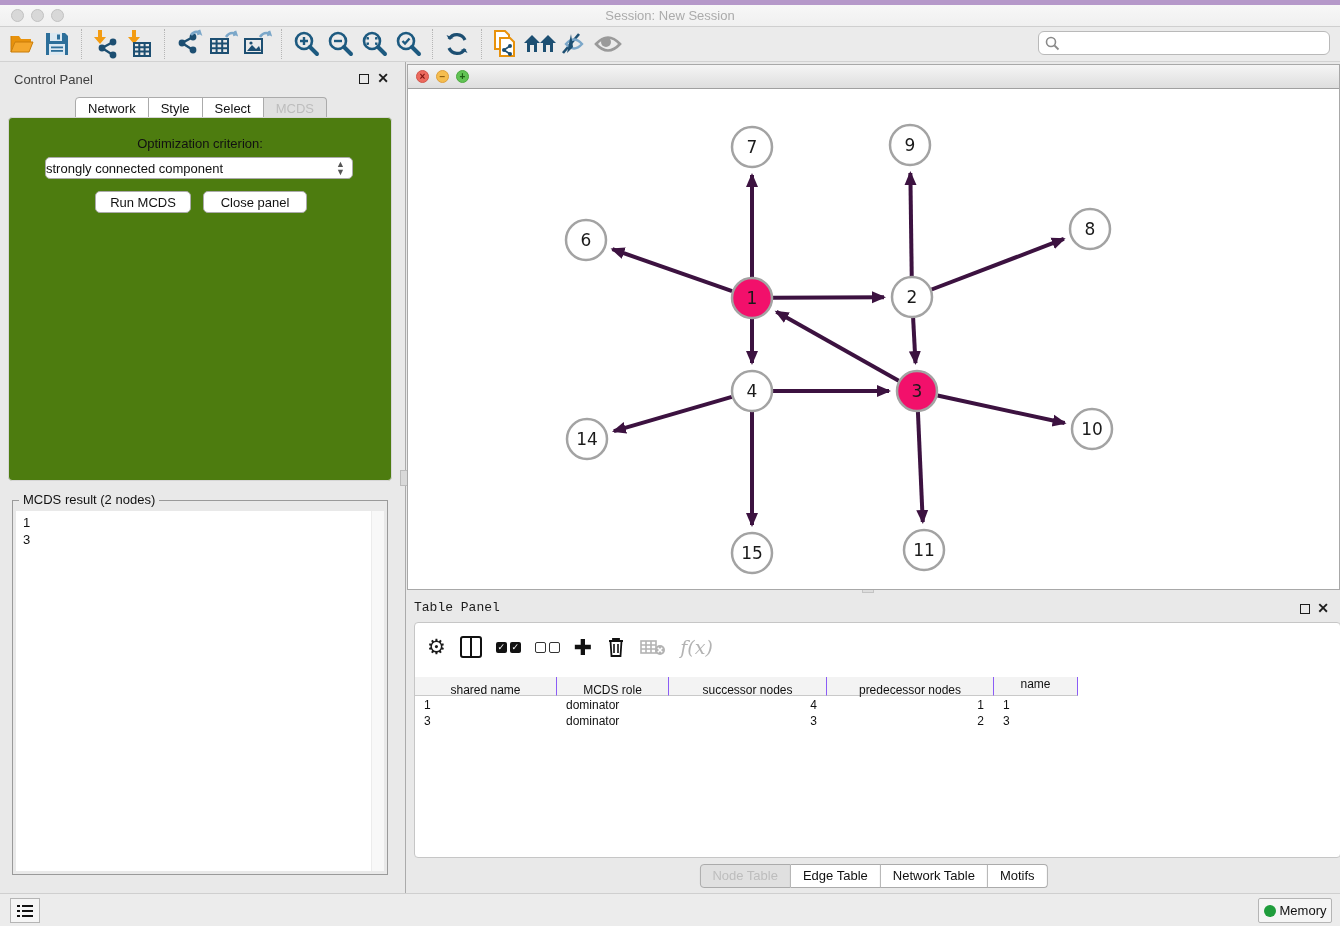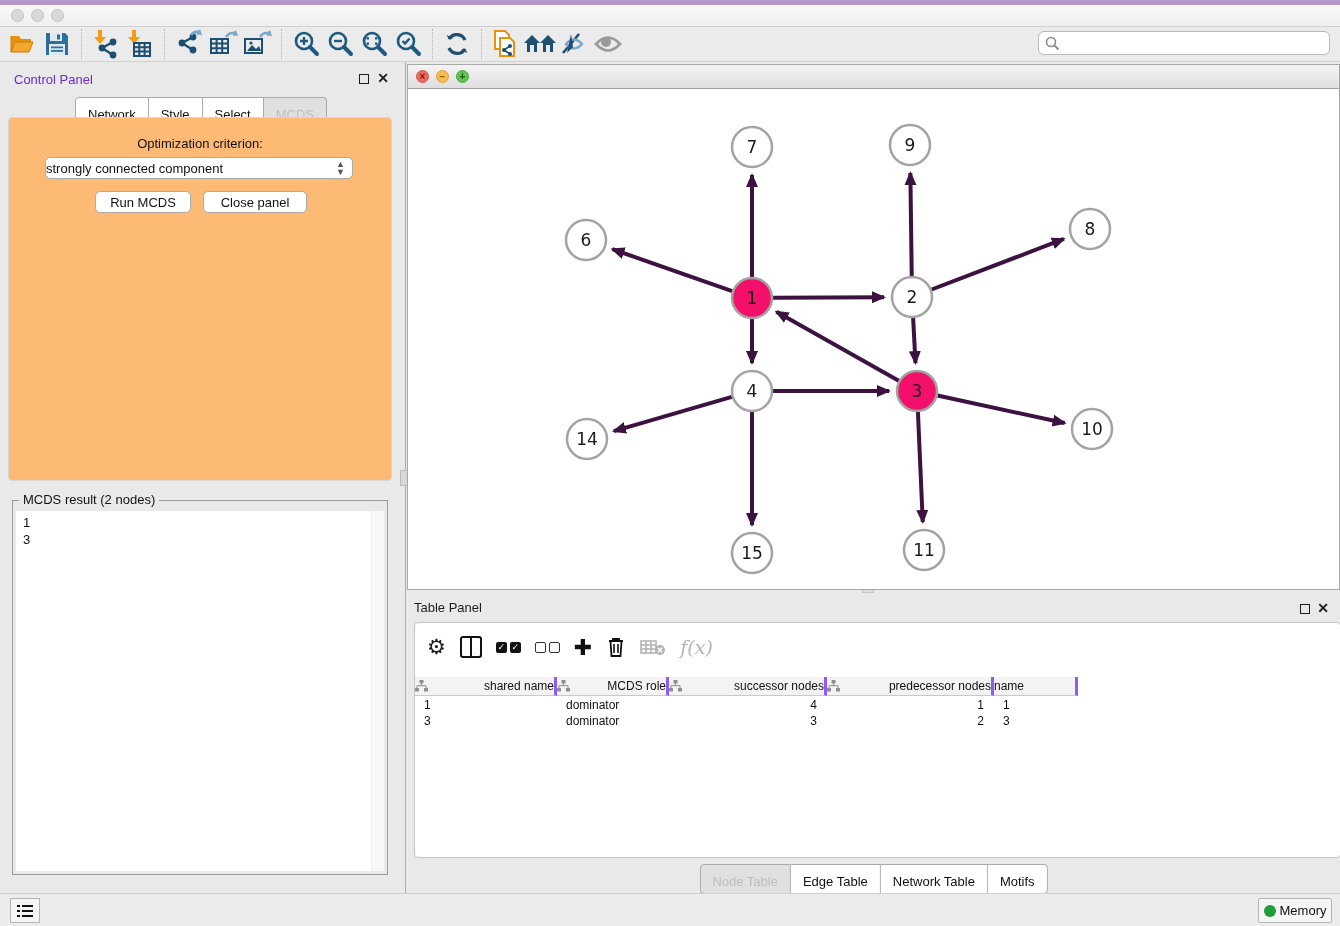--- a/index.html
+++ b/index.html
@@ -33,36 +33,36 @@
   .tb-sep { width:1px; height:30px; border-left:1px dotted #b5b5b5; margin:0 7px; }
   .tb-search {
     position:absolute; right:10px; top:4px; width:292px; height:24px;
     background:#fff; border:1px solid #b9b9b9; border-radius:6px;
     display:flex; align-items:center; padding-left:6px;
   }
   .tb-search input { border:none; outline:none; flex:1; font-size:12px; background:transparent; margin-left:4px; }
   
   .control-panel { position:absolute; left:0; top:62px; width:402px; height:831px; background:#e9e9e9; }
   .cp-header { position:absolute; left:0; top:8px; width:100%; height:20px; }
-  .cp-title { position:absolute; left:14px; top:2px; font-size:13px; color:#6d28d9; }
+  .cp-title { position:absolute; left:14px; top:2px; font-size:13px; color:#404040; }
   .float-ico { position:absolute; width:10px; height:10px; border:1.5px solid #1c1c1c; top:4px; cursor:pointer; }
   .close-ico { position:absolute; top:0px; font-size:14px; font-weight:bold; color:#1c1c1c; cursor:pointer; }
   .cp-float { right:33px; } .cp-close { right:13px; }
   .tab-row { position:absolute; display:flex; }
   .cp-tabs { left:50%; transform:translateX(-50%); top:35px; }
   .tab {
-    font-size:13px; padding:9px 12px 4px 12px; background:#fff; color:#111;
+    font-size:13px; padding:3px 12px 4px 12px; background:#fff; color:#111;
     border:1px solid #ababab; border-left:none; cursor:pointer; white-space:nowrap;
   }
   .tab:first-child { border-left:1px solid #ababab; border-radius:4px 0 0 4px; }
   .tab:last-child { border-radius:0 4px 4px 0; }
   .tab.active { background:#e0e0e0; color:#bdbdbd; }
   .mcds-pane {
     position:absolute; left:8px; top:55px; width:384px; height:364px;
-    background:#fdba74; border:1px solid #d6d6d6; border-radius:4px;
+    background:#4d7c0f; border:1px solid #d6d6d6; border-radius:4px;
   }
   .opt-label { position:absolute; left:0; right:0; top:18px; text-align:center; font-size:13px; color:#111; }
   .opt-select {
     position:absolute; left:36px; top:39px; width:308px; height:22px;
     background:#fff; border:1px solid #ababab; border-radius:5px;
     font-size:13px; color:#111; display:flex; align-items:center; cursor:pointer;
   }
   .sel-chevrons { position:absolute; right:7px; top:2px; display:flex; flex-direction:column; line-height:8px; color:#555; font-size:9px; }
   .btn {
     position:absolute; height:22px; background:#fff; border:1px solid #ababab; border-radius:5px;
@@ -103,40 +103,40 @@
     width:13px; height:13px; border-radius:50%; font-size:10px; font-weight:bold;
     display:flex; align-items:center; justify-content:center; cursor:pointer;
   }
   .nl-close { background:#ec6a5e; border:1px solid #d2554a; color:#7e1410; }
   .nl-min { background:#f5bd4f; border:1px solid #dfa03c; color:#8a5d10; }
   .nl-max { background:#61c354; border:1px solid #4ca93f; color:#1d5f14; }
   .net-title { position:absolute; left:0; right:0; top:4px; text-align:center; font-size:13px; color:#2b2b2b; }
   .net-canvas { position:absolute; left:0; top:24px; width:931px; height:500px; background:#fff; }
   
   .table-panel { position:absolute; left:407px; top:598px; width:933px; height:292px; }
-  .tp-title { position:absolute; left:7px; top:2px; font-size:13px; color:#1c1c1c; }
+  .tp-title { position:absolute; left:7px; top:2px; font-size:13px; color:#1c1c1c;font-family:Liberation Mono, monospace; }
   .tp-float { right:30px; top:6px; } .tp-close { right:11px; top:2px; }
   .tp-content {
     position:absolute; left:7px; top:24px; width:927px; height:236px;
     background:#fff; border:1px solid #c6c6c6; border-radius:4px; overflow:hidden;
   }
   .tp-toolbar { position:absolute; left:0; top:0; width:100%; height:48px; display:flex; align-items:center; padding-left:12px; gap:14px; }
   .tp-ico { display:flex; align-items:center; justify-content:center; height:30px; cursor:pointer; }
   .gear-glyph { font-size:21px; color:#1a1a1a; font-family:"DejaVu Sans", sans-serif; }
   .cols-glyph { width:22px; height:22px; border:2.5px solid #111; border-radius:3px; position:relative; }
   .cols-glyph::after { content:""; position:absolute; left:8px; top:0; bottom:0; width:2.5px; background:#111; }
   .chk-pair, .unchk-pair { display:flex; gap:3px; }
   .chk-pair span { width:11px; height:11px; background:#111; border-radius:2px; color:#fff; font-size:9px; line-height:11px; text-align:center; }
   .unchk-pair span { width:11px; height:11px; border:1.5px solid #333; border-radius:2px; background:#fff; }
   .plus-glyph { font-size:22px; font-weight:bold; color:#111; font-family:"DejaVu Sans", sans-serif; }
   .fx-glyph { font-family:"DejaVu Serif", serif; font-style:italic; font-size:19px; color:#b3b3b3; }
   .tp-headrow { position:absolute; left:0; top:54px; height:19px; display:flex; }
   .tp-hcell {
-    background:#f3f3f3; border-bottom:1px solid #c9c9c9; border-right:3px solid #8b5cf6;
-    font-size:12px; color:#111; display:flex; align-items:center; justify-content:space-between; gap:6px;
+    background:#f3f3f3; border-bottom:1px solid #c9c9c9; border-right:1px solid #8b5cf6;
+    font-size:12px; color:#111; display:flex; align-items:center; justify-content:flex-start; gap:6px;flex-direction:column;
   }
   .tp-row { position:absolute; left:0; height:16px; display:flex; font-size:12px; color:#111; }
   .tp-cell { display:flex; align-items:center; }
   .tp-tabs { left:50%; transform:translateX(-50%); top:266px; }
   
   .status-bar {
     position:absolute; left:0; top:893px; width:1340px; height:33px;
     background:#ececec; border-top:1px solid #cfcfcf;
   }
   .list-btn {
@@ -159,20 +159,21 @@
 </head>
 <body>
 
 <div class="mac-strip"></div>
 <div class="app-titlebar">
   <div class="traffic-dots">
     <span></span>
     <span></span>
     <span></span>
   </div>
+  <div class="app-title">Session: New Session</div>
 </div>
 
 <div class="toolbar">
   <div class="tb-btn">
     <svg width="28" height="24" viewBox="0 0 28 24">
         <path d="M2 4 h8 l2 3 h10 v3 H6 L2 20 Z" fill="#e8920c"></path>
         <path d="M2 4 v16 l4 -10 h18 l-4 10 H2" fill="#f4a72c" stroke="#c97d08" stroke-width="1"></path>
       </svg>
   </div>
   <div class="tb-btn">

